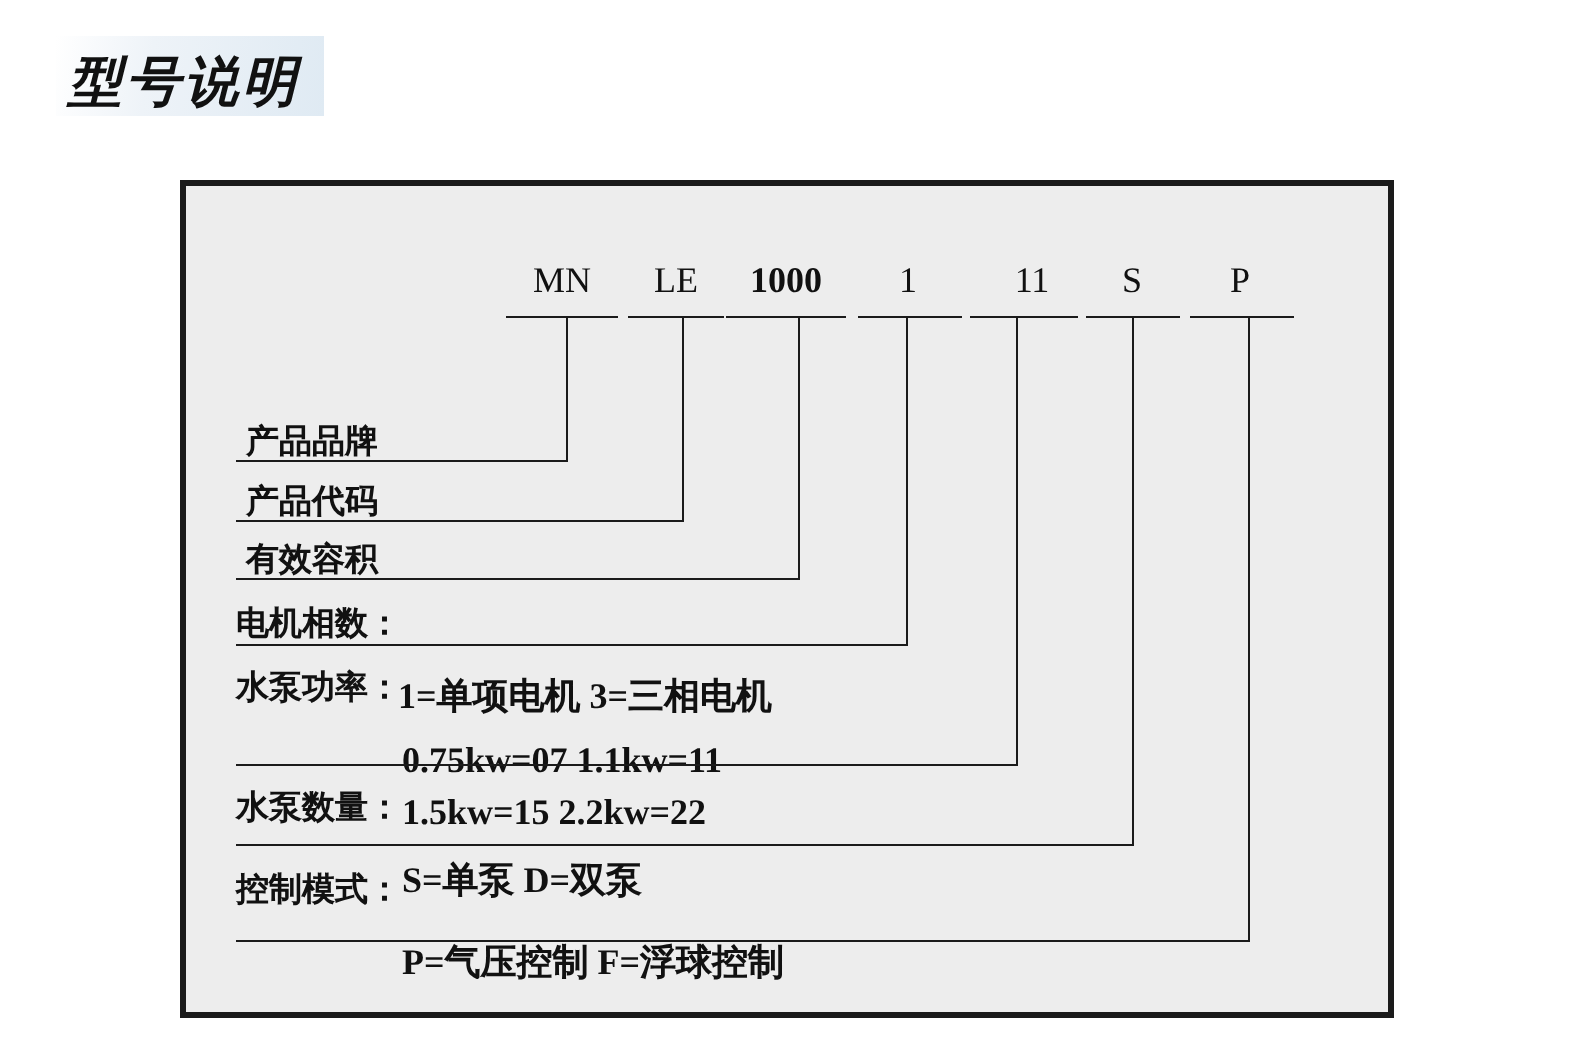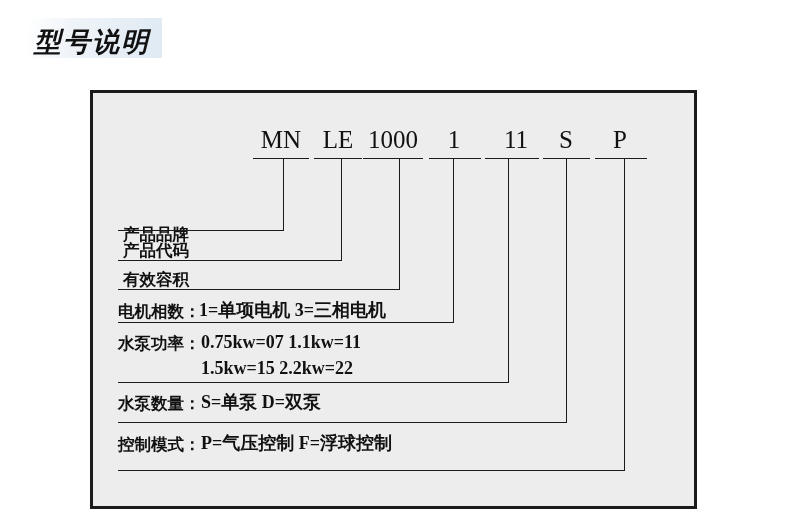--- a/index.html
+++ b/index.html
@@ -56,21 +56,21 @@
     left: 0;
     top: 0;
     right: 0;
     bottom: 0;
   }
 
   
   .code-seg {
     position: absolute;
     text-align: center;
-    font-size: 25px;
+    font-size: 18px;
     color: #111111;
     line-height: 30px;
     white-space: nowrap;
     font-family: "Liberation Serif", "DejaVu Serif", serif;
   }
 
   
   .code-rule {
     position: absolute;
     height: 0;
@@ -88,20 +88,21 @@
     font-family: "DejaVu Sans", "Liberation Sans", sans-serif;
   }
   .row-label-2 {
     position: absolute;
     font-size: 18px;
     font-weight: 700;
     color: #111111;
     white-space: nowrap;
     line-height: 21px;
     font-family: "Liberation Serif", "DejaVu Serif", serif;
+    margin-top: 38px;
   }
 
   
   .h-line {
     position: absolute;
     height: 0;
     border-top: 1.4px solid #1b1b1b;
   }
   .v-line {
     position: absolute;
@@ -113,21 +114,21 @@
 <body>
 
 <div id="title-band"></div>
 <div id="page-title">型号说明</div>
 
 <div id="diagram-frame">
   <div id="diagram-canvas">
 
     <div class="code-seg" style="left:160px; top:32px; width:56px;">MN</div>
     <div class="code-seg" style="left:220px; top:32px; width:50px;">LE</div>
-    <div class="code-seg" style="left:269px; top:32px; width:62px;">1000</div>
+    <div class="code-seg" style="left:269px; top:32px; width:62px;font-weight:bold;">1000</div>
     <div class="code-seg" style="left:335px; top:32px; width:52px;">1</div>
     <div class="code-seg" style="left:395px; top:32px; width:56px;">11</div>
     <div class="code-seg" style="left:449px; top:32px; width:48px;">S</div>
     <div class="code-seg" style="left:501px; top:32px; width:52px;">P</div>
 
     <div class="code-rule" style="left:160px; top:65px; width:56px;"></div>
     <div class="code-rule" style="left:221px; top:65px; width:48px;"></div>
     <div class="code-rule" style="left:270px; top:65px; width:60px;"></div>
     <div class="code-rule" style="left:336px; top:65px; width:52px;"></div>
     <div class="code-rule" style="left:392px; top:65px; width:54px;"></div>
@@ -135,21 +136,21 @@
     <div class="code-rule" style="left:502px; top:65px; width:52px;"></div>
 
     <div class="v-line" style="left:190px; top:65px; height:72px;"></div>
     <div class="v-line" style="left:248px; top:65px; height:102px;"></div>
     <div class="v-line" style="left:306px; top:65px; height:131px;"></div>
     <div class="v-line" style="left:360px; top:65px; height:164px;"></div>
     <div class="v-line" style="left:415px; top:65px; height:224px;"></div>
     <div class="v-line" style="left:473px; top:65px; height:264px;"></div>
     <div class="v-line" style="left:531px; top:65px; height:312px;"></div>
 
-    <div class="row-label" style="left:30px; top:131px;">产品品牌</div>
+    <div class="row-label" style="left:30px; top:117px;">产品品牌</div>
     <div class="h-line" style="left:25px; top:137px; width:166px;"></div>
 
     <div class="row-label" style="left:30px; top:147px;">产品代码</div>
     <div class="h-line" style="left:25px; top:167px; width:224px;"></div>
 
     <div class="row-label" style="left:30px; top:176px;">有效容积</div>
     <div class="h-line" style="left:25px; top:196px; width:282px;"></div>
 
     <div class="row-label" style="left:25px; top:208px;text-align:center;">电机相数：</div>
     <div class="row-label-2" style="left:106px; top:207px;">1=单项电机  3=三相电机</div>

